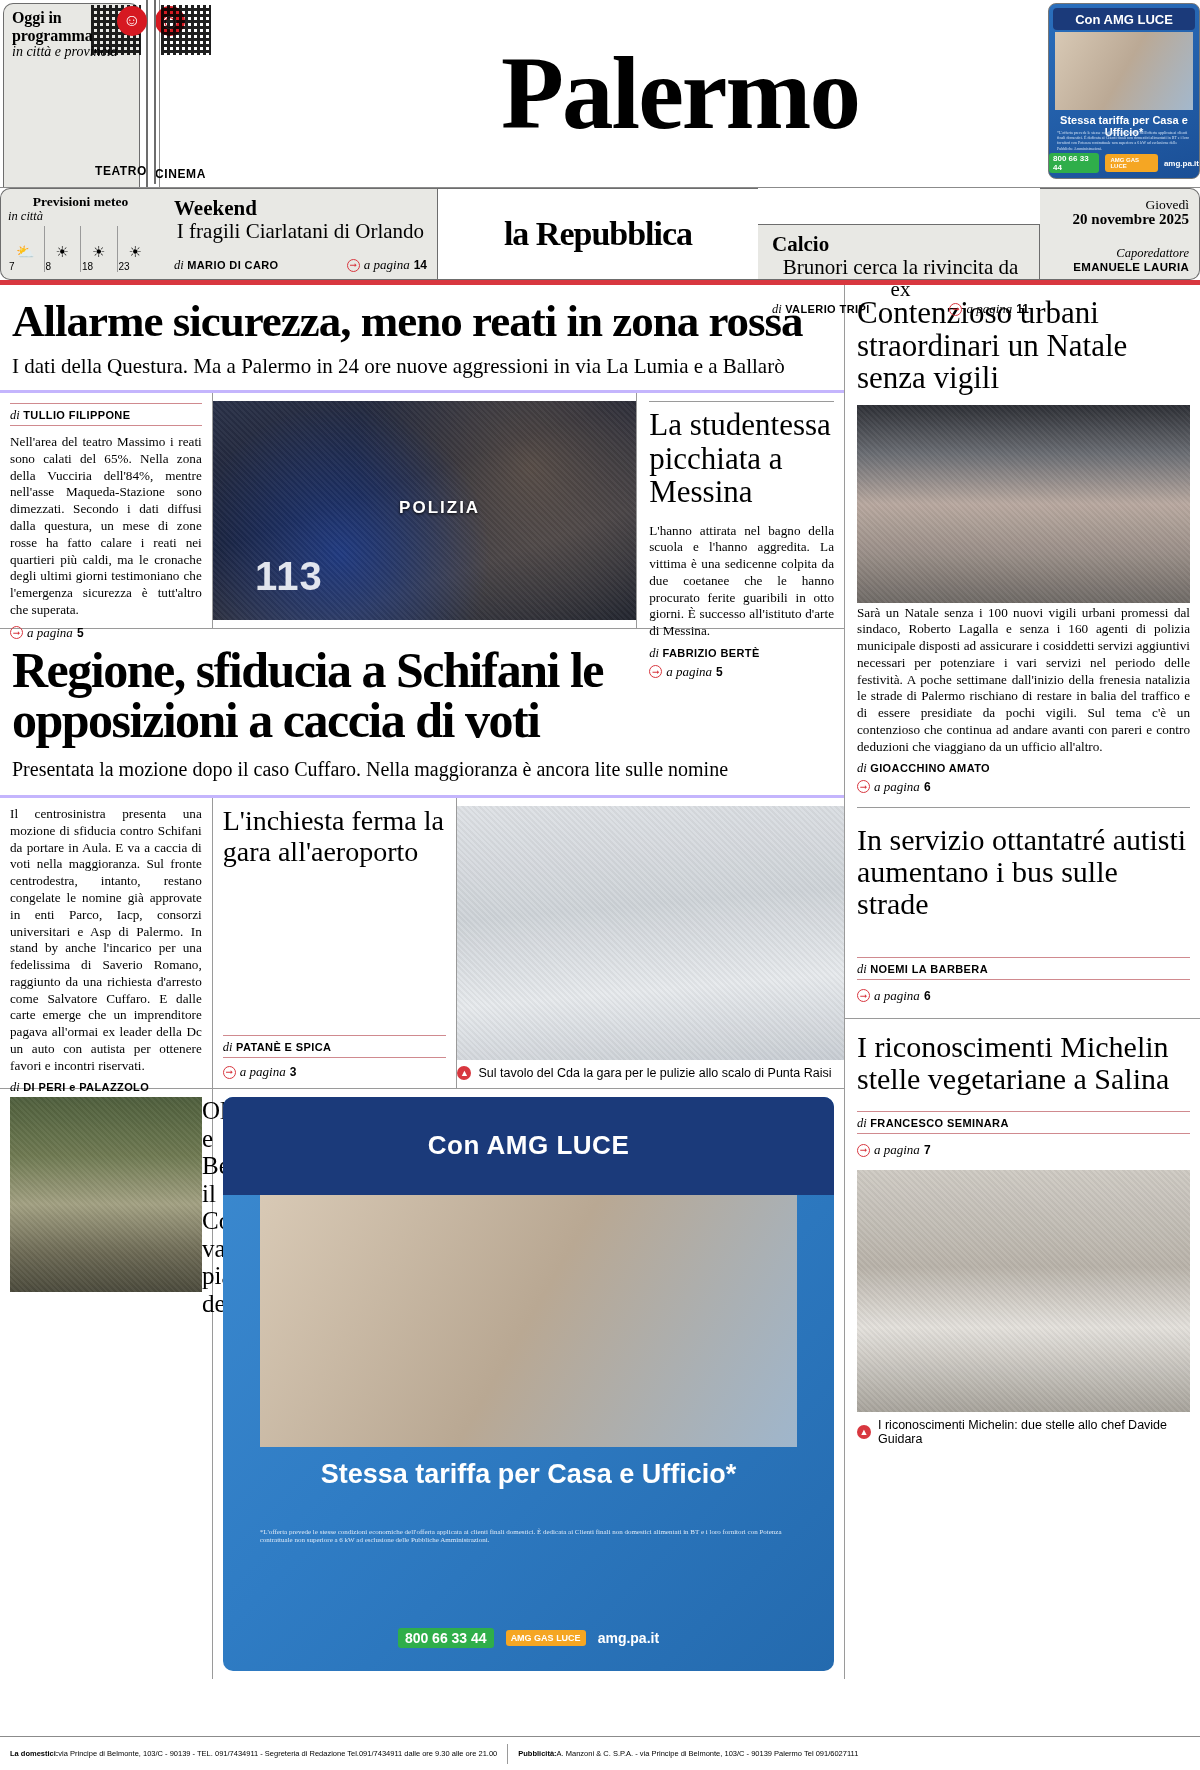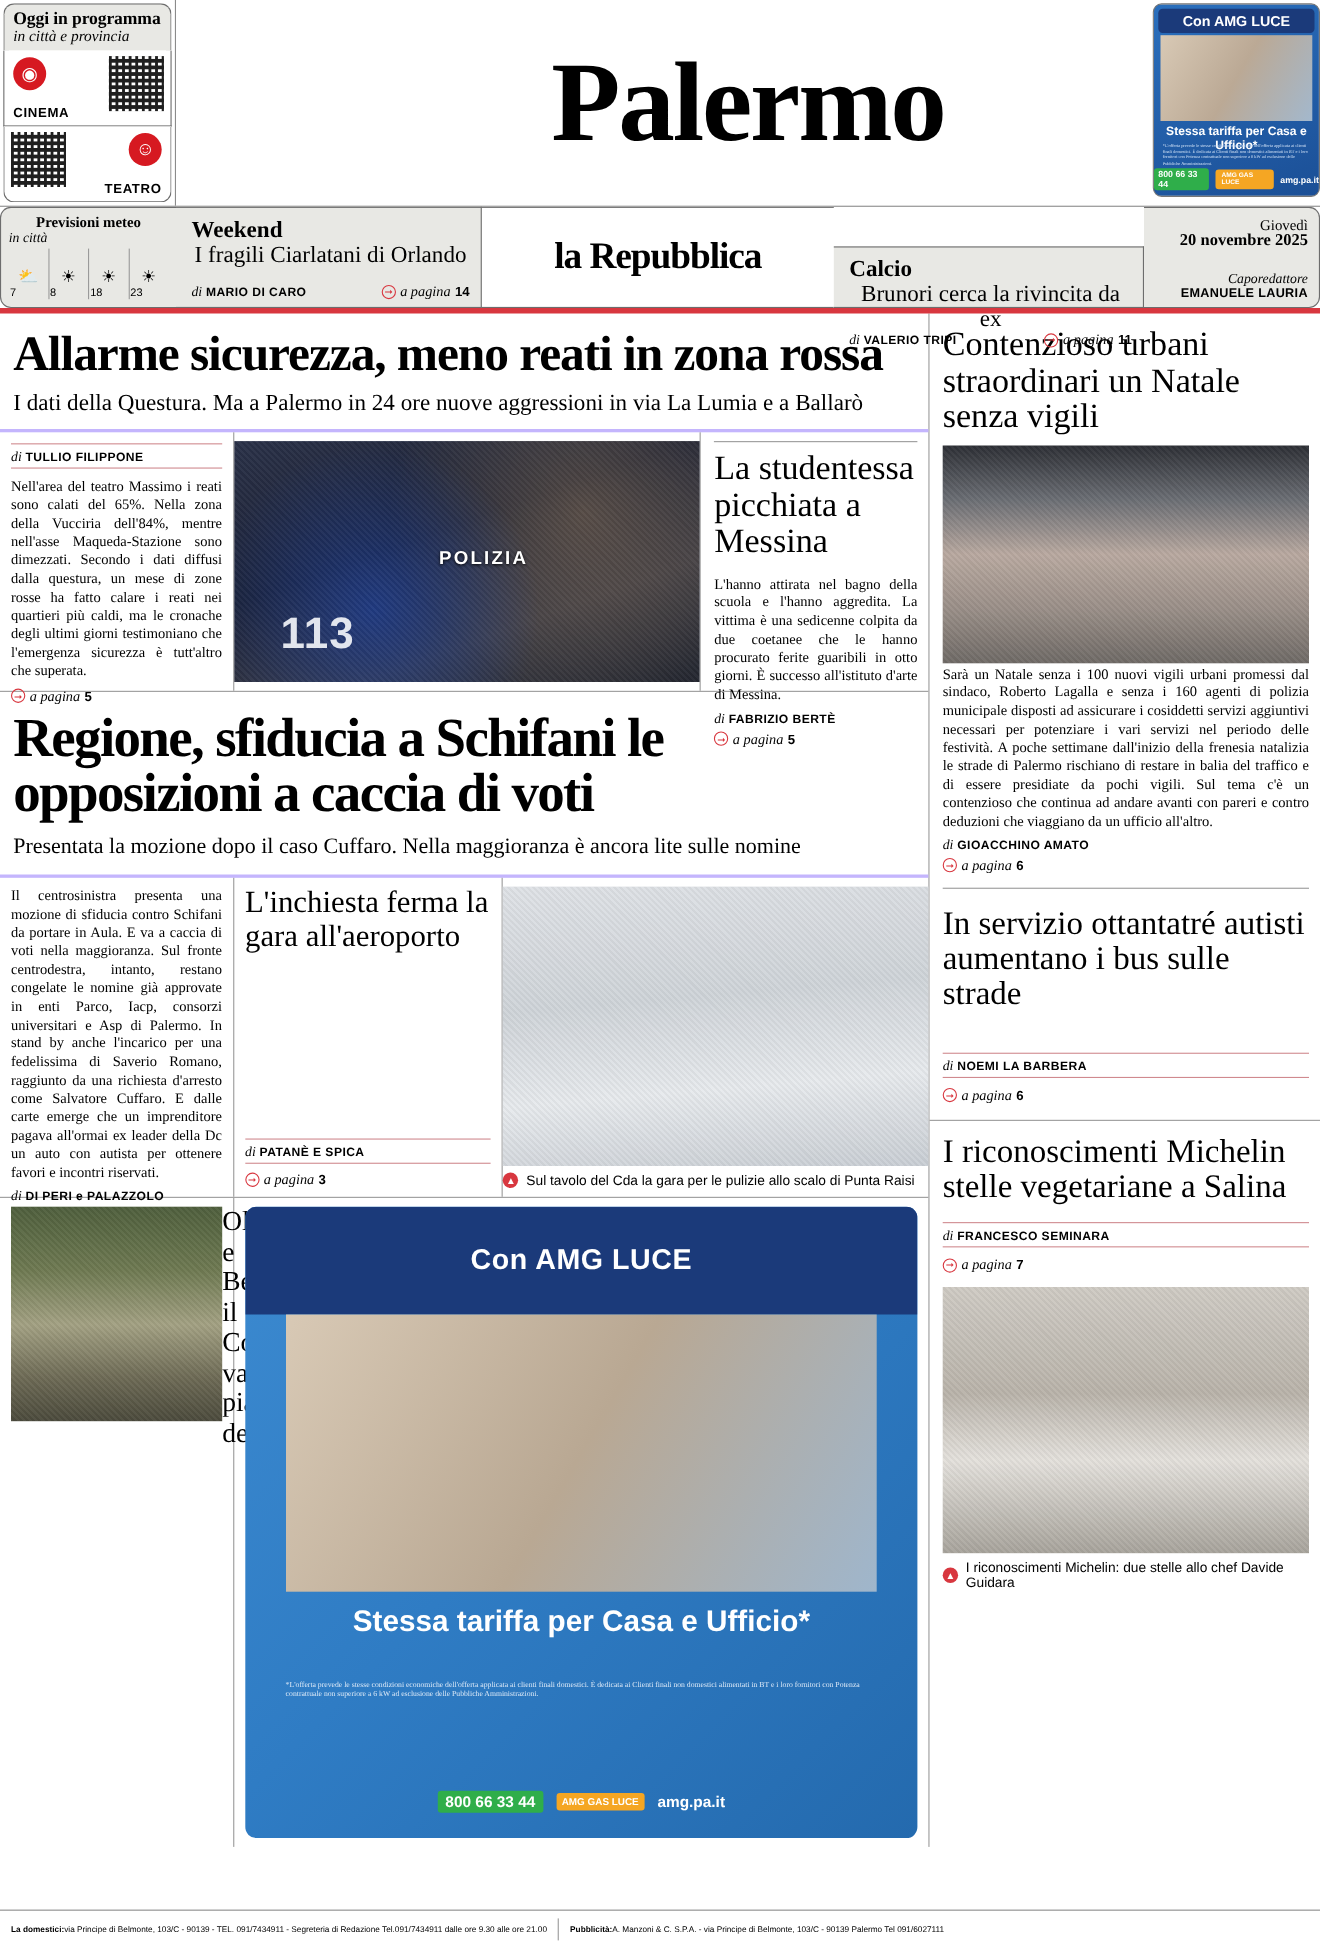--- a/index.html
+++ b/index.html
@@ -9,21 +9,21 @@
     font-family: "Liberation Serif", serif;
     color: #000;
     overflow: hidden;
   }
   .page { position: relative; width: 1200px; height: 1770px; }
 
   
   .masthead { position: relative; display: flex; height: 188px; border-bottom: 1px solid #8b8b8b; }
   .prog-box {
     width: 160px; border-right: 1px solid #8b8b8b;
-    display: flex; flex-direction: column;
+    display: flex; flex-direction: row;
   }
   .prog-head {
     background: #e8e8e4; border: 1px solid #6d6d6d; border-radius: 10px 10px 0 0;
     border-bottom: none; padding: 5px 8px 4px 8px; margin: 3px 3px 0 3px;
   }
   .prog-head .t1 { font-weight: bold; font-size: 16px; letter-spacing: -.1px; }
   .prog-head .t2 { font-style: italic; font-size: 14px; margin-top: -1px; }
   .prog-cell {
     flex: 1; position: relative; border: 1px solid #6d6d6d; border-top: none;
     margin: 0 3px; background: #fff;

